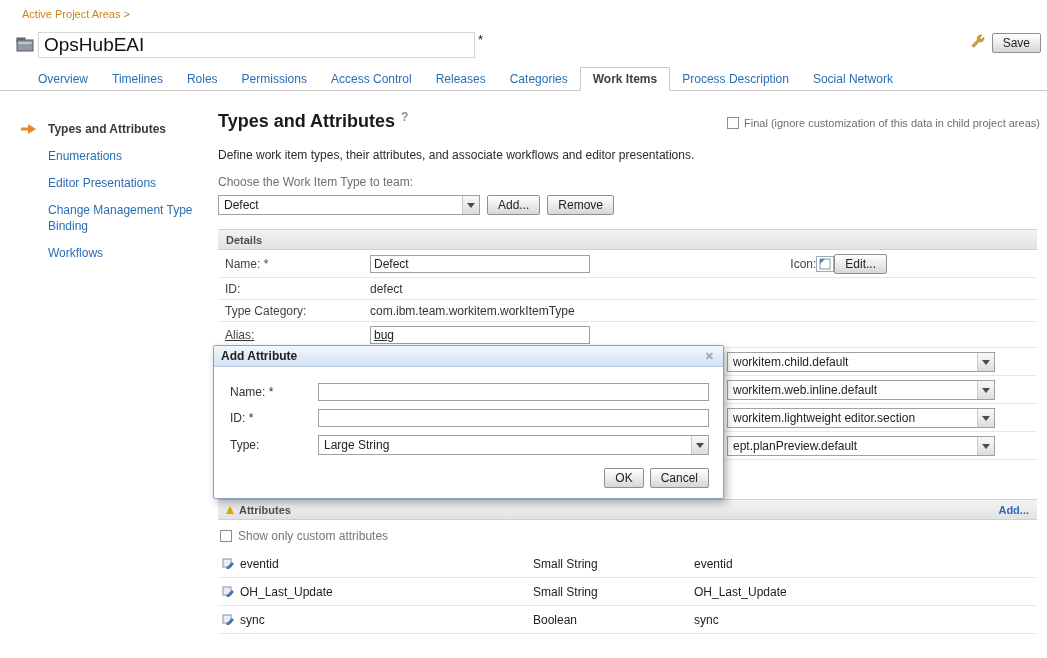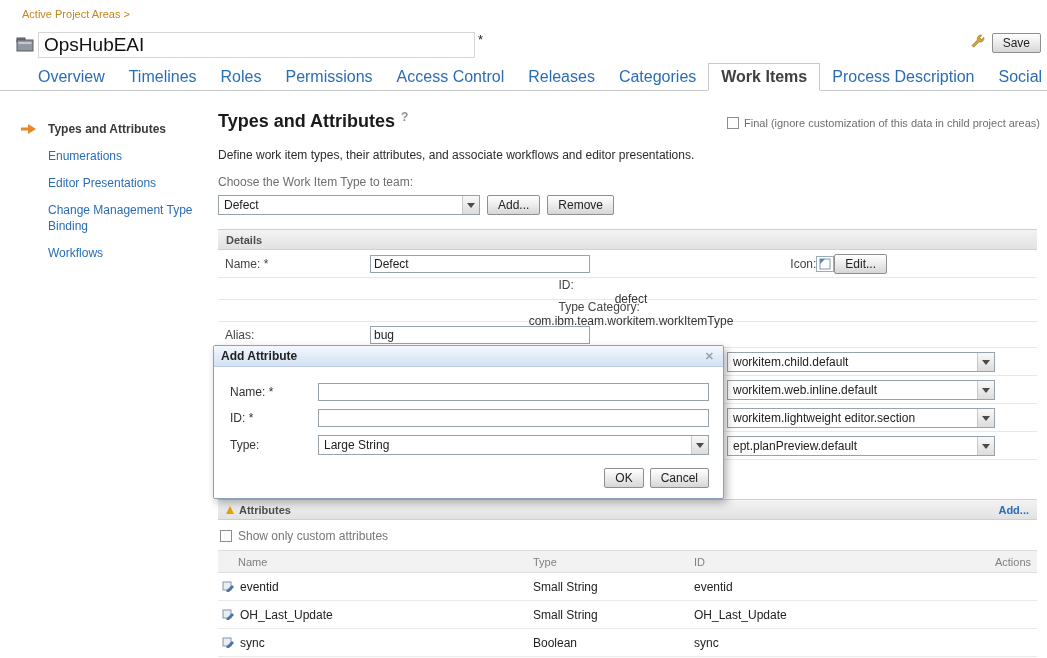--- a/index.html
+++ b/index.html
@@ -13,21 +13,21 @@
   .project-icon { margin-top:4px; margin-right:4px; }
   .title-box { width:437px; height:26px; border:1px solid #d6d6d6; padding:1px 5px; font-size:19px; color:#111; line-height:22px; white-space:nowrap; overflow:hidden; cursor:text; }
   .dirty { font-size:13px; margin-left:3px; color:#222; }
   .save-wrap { position:absolute; right:6px; top:33px; display:flex; gap:7px; align-items:center; }
 
   .btn { display:inline-flex; align-items:center; justify-content:center; padding:2px 10px; font-size:12px; color:#222;
          background:linear-gradient(#ffffff,#ececec 50%,#d6d6d6); border:1px solid #8f8f8f; border-radius:2px; cursor:pointer; white-space:nowrap; }
 
   
   .tabs { position:absolute; left:0; right:0; top:67px; height:24px; border-bottom:1px solid #c9c9c9; display:flex; align-items:flex-end; padding-left:26px; }
-  .tab { font-size:16px; color:#2a6db5; padding:4px 12px; cursor:pointer; position:relative; white-space:nowrap;margin-top:24px; }
+  .tab { font-size:12px; color:#2a6db5; padding:4px 12px; cursor:pointer; position:relative; white-space:nowrap;margin-top:24px; }
   .tab.active { color:#404040; font-weight:bold; background:#fff; border:1px solid #c9c9c9; border-bottom:1px solid #fff; bottom:-1px; }
 
   
   .sidebar { position:absolute; left:20px; top:121px; width:184px; }
   .side-item { position:relative; margin-bottom:11px; font-size:12px; line-height:16px; padding-left:28px; color:#2a6db5; cursor:pointer; }
   .side-item.active { color:#3a3a3a; font-weight:bold; }
   .side-item .arrow { position:absolute; left:0; top:2px; }
 
   
   .main { position:absolute; left:218px; top:110px; width:819px; }
@@ -45,21 +45,21 @@
   .select .sel-text { flex:1; overflow:hidden; white-space:nowrap; }
   .select .arrow-box { margin-left:4px; width:17px; height:100%; border-left:1px solid #c3c9cf; background:linear-gradient(#f9f9f9,#dcdcdc); display:flex; align-items:center; justify-content:center; flex:none; }
   .tri { width:0; height:0; border:4px solid transparent; border-top:5px solid #4a4a4a; margin-top:5px; }
 
   .wi-select { width:262px; }
 
   .section-bar { margin-top:13px; height:21px; background:linear-gradient(#f3f3f3,#e2e2e2); border-top:1px solid #cfcfcf; border-bottom:1px solid #cfcfcf; display:flex; align-items:center; padding:0 8px; font-size:11px; font-weight:bold; color:#4d4d4d; }
 
   .form-row { display:flex; align-items:center; border-bottom:1px solid #e8e8e8; padding-left:7px; }
   .form-row .lbl { width:145px; flex:none; color:#444; }
-  .h28 { height:28px; } .h22 { height:22px;flex-direction:column; } .h26 { height:26px; }
+  .h28 { height:28px; } .h22 { height:22px; } .h26 { height:26px;text-decoration:underline; }
   .txt-input { height:18px; border:1px solid #98a2ab; font-size:12px; font-family:"Liberation Sans", sans-serif; padding:0 3px; color:#222; }
   .w220 { width:220px; }
   .icon-cluster { margin-left:auto; margin-right:150px; display:flex; align-items:center; }
   .icon-cluster .lbl2 { color:#444; }
   .icon-box { width:18px; height:16px; border:1px solid #9aaabb; background:#fff; display:inline-flex; align-items:center; justify-content:center; }
 
   .pres-row { display:flex; align-items:center; height:28px; border-bottom:1px solid #e8e8e8; }
   .pres-select { margin-left:auto; margin-right:42px; width:268px; }
   .spacer-row { height:26px; }
 
@@ -244,26 +244,20 @@
       <span>Attributes</span>
       <span class="add-link">Add...</span>
     </div>
 
     <div class="filter-row">
       <span class="checkbox"></span>
       <span>Show only custom attributes</span>
     </div>
 
     <div class="attr-table">
-      <div class="thead">
-        <span class="c-name">Name</span>
-        <span>Type</span>
-        <span>ID</span>
-        <span class="c-actions">Actions</span>
-      </div>
 
       <div class="trow">
         <span class="c-name">
           <span><svg width="13" height="13" viewBox="0 0 13 13">
                 <rect x="1" y="3" width="8" height="8" fill="#e9eef5" stroke="#8296ac"></rect>
                 <path d="M4 12 l6-6 2 2 -6 6 z" fill="#4a74a8"></path>
               </svg></span>
           <span>eventid</span>
         </span>
         <span>Small String</span>

